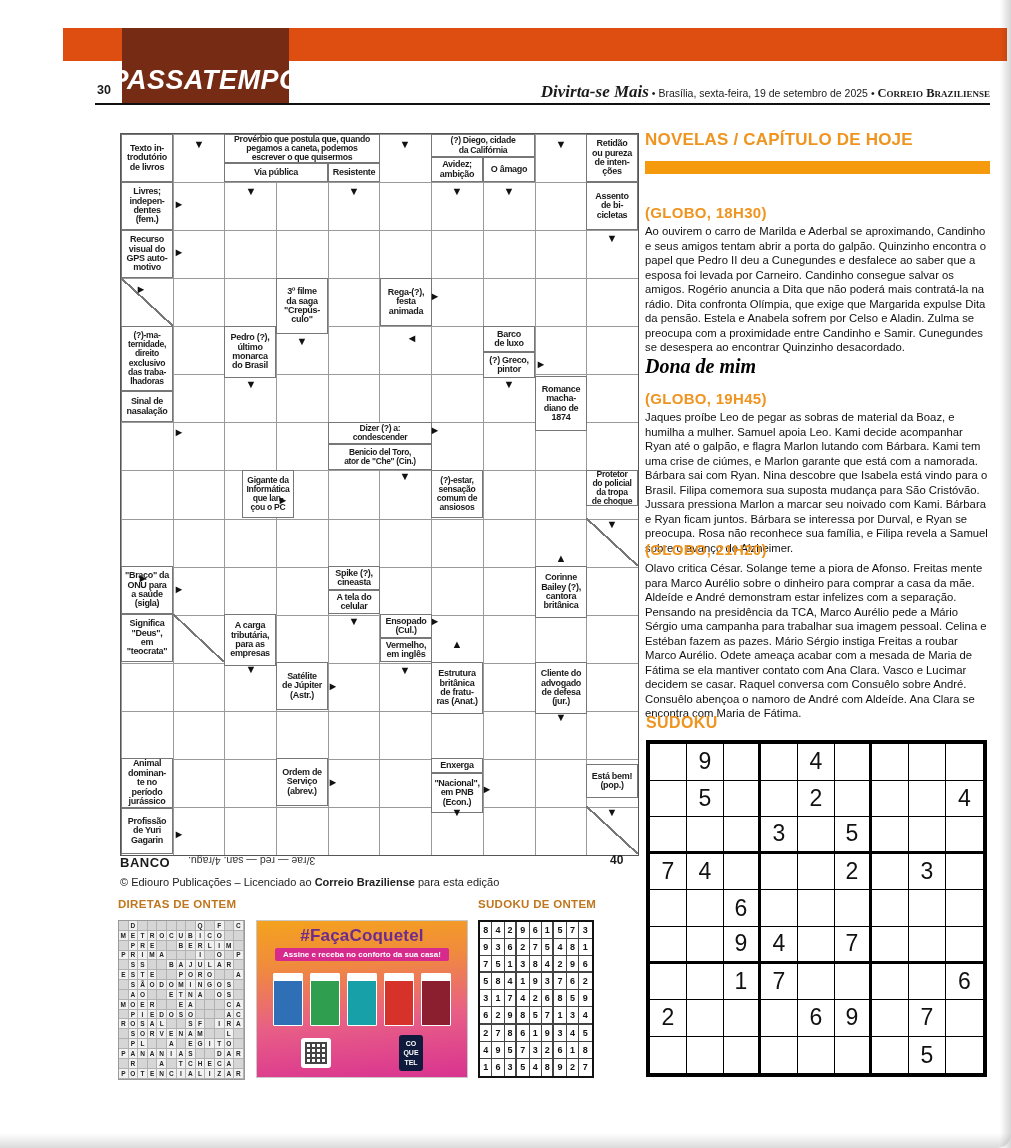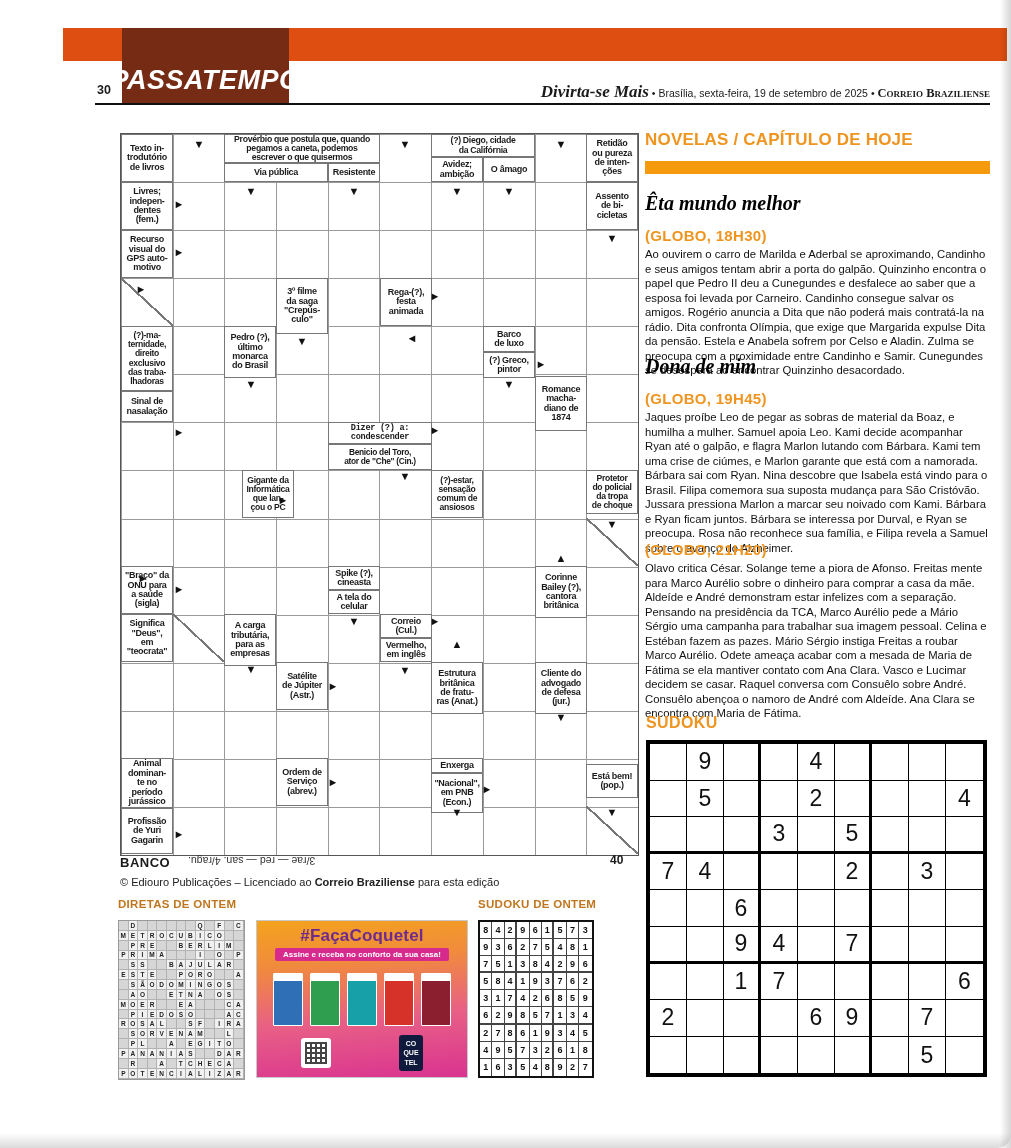--- a/index.html
+++ b/index.html
@@ -150,33 +150,33 @@
     <div class="clue" style="left: 0px; top: 257px; width: 52px; height: 31px;">Sinal de
 nasalação</div>
     <div class="clue" style="left: 362px; top: 192px; width: 52px; height: 26px;">Barco
 de luxo</div>
     <div class="clue" style="left: 362px; top: 218px; width: 52px; height: 26px;">(?) Greco,
 pintor</div>
     <div class="clue" style="left: 414px; top: 242px; width: 52px; height: 55px;">Romance
 macha-
 diano de
 1874</div>
-    <div class="clue" style="left: 207px; top: 288px; width: 104px; height: 22px; font-size: 8.6px; font-family: Liberation Mono, monospace;">Dizer (?) a:
+    <div class="clue" style="left: 207px; top: 288px; width: 104px; height: 22px; font-size: 8.6px;">Dizer (?) a:
 condescender</div>
     <div class="clue" style="left: 207px; top: 310px; width: 104px; height: 26px; font-size: 8.4px;">Benicio del Toro,
 ator de "Che" (Cin.)</div>
     <div class="clue" style="left: 121px; top: 336px; width: 52px; height: 48px; font-size: 8.6px;">Gigante da
 Informática
 que lan-
 çou o PC</div>
     <div class="clue" style="left: 310px; top: 336px; width: 52px; height: 48px; font-size: 8.6px;">(?)-estar,
 sensação
 comum de
 ansiosos</div>
-    <div class="clue" style="left: 465px; top: 336px; width: 52px; height: 44px; font-size: 8.6px;">Protetor
+    <div class="clue" style="left: 465px; top: 336px; width: 52px; height: 36px; font-size: 8.6px;">Protetor
 do policial
 da tropa
 de choque</div>
     <div class="clue" style="left: 0px; top: 432px; width: 52px; height: 48px;">"Braço" da
 ONU para
 a saúde
 (sigla)</div>
     <div class="clue" style="left: 207px; top: 432px; width: 52px; height: 24px;">Spike (?),
 cineasta</div>
     <div class="clue" style="left: 207px; top: 456px; width: 52px; height: 24px;">A tela do
@@ -186,21 +186,21 @@
 cantora
 britânica</div>
     <div class="clue" style="left: 0px; top: 480px; width: 52px; height: 48px;">Significa
 "Deus",
 em
 "teocrata"</div>
     <div class="clue" style="left: 103px; top: 480px; width: 52px; height: 52px;">A carga
 tributária,
 para as
 empresas</div>
-    <div class="clue" style="left: 259px; top: 480px; width: 52px; height: 24px;">Correio
+    <div class="clue" style="left: 259px; top: 480px; width: 52px; height: 24px;">Ensopado
 (Cul.)</div>
     <div class="clue" style="left: 259px; top: 504px; width: 52px; height: 24px;">Vermelho,
 em inglês</div>
     <div class="clue" style="left: 155px; top: 528px; width: 52px; height: 48px;">Satélite
 de Júpiter
 (Astr.)</div>
     <div class="clue" style="left: 310px; top: 528px; width: 52px; height: 52px;">Estrutura
 britânica
 de fratu-
 ras (Anat.)</div>
@@ -585,21 +585,20 @@
     <div class="pcell" style="border-right-width: 2px; border-bottom: none;">8</div>
     <div class="pcell" style="border-bottom: none;">9</div>
     <div class="pcell" style="border-bottom: none;">2</div>
     <div class="pcell" style="border-right: none; border-bottom: none;">7</div>
   </div>
 
 <div class="abs" id="novelas-header">NOVELAS / CAPÍTULO DE HOJE</div>
 <div class="abs" id="novelas-bar"></div>
 
 <div class="show" style="top:192px">
-  <h3>Êta mundo melhor</h3>
   <div class="chan">(GLOBO, 18H30)</div>
   <p>Ao ouvirem o carro de Marilda e Aderbal se aproximando, Candinho e seus amigos tentam abrir a porta do galpão. Quinzinho encontra o papel que Pedro II deu a Cunegundes e desfalece ao saber que a esposa foi levada por Carneiro. Candinho consegue salvar os amigos. Rogério anuncia a Dita que não poderá mais contratá-la na rádio. Dita confronta Olímpia, que exige que Margarida expulse Dita da pensão. Estela e Anabela sofrem por Celso e Aladin. Zulma se preocupa com a proximidade entre Candinho e Samir. Cunegundes se desespera ao encontrar Quinzinho desacordado.</p>
 </div>
 <div class="show" style="top:355px">
   <h3>Dona de mim</h3>
   <div class="chan">(GLOBO, 19H45)</div>
   <p>Jaques proíbe Leo de pegar as sobras de material da Boaz, e humilha a mulher. Samuel apoia Leo. Kami decide acompanhar Ryan até o galpão, e flagra Marlon lutando com Bárbara. Kami tem uma crise de ciúmes, e Marlon garante que está com a namorada. Bárbara sai com Ryan. Nina descobre que Isabela está vindo para o Brasil. Filipa comemora sua suposta mudança para São Cristóvão. Jussara pressiona Marlon a marcar seu noivado com Kami. Bárbara e Ryan ficam juntos. Bárbara se interessa por Durval, e Ryan se preocupa. Rosa não reconhece sua família, e Filipa revela a Samuel sobre o avanço do Alzheimer.</p>
 </div>
 <div class="show" style="top:529px">
   <div class="chan">(GLOBO, 21H20)</div>

